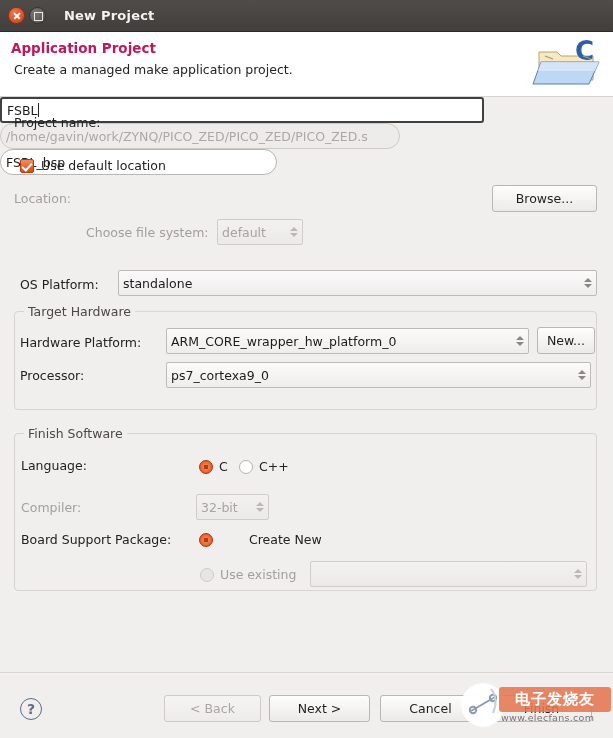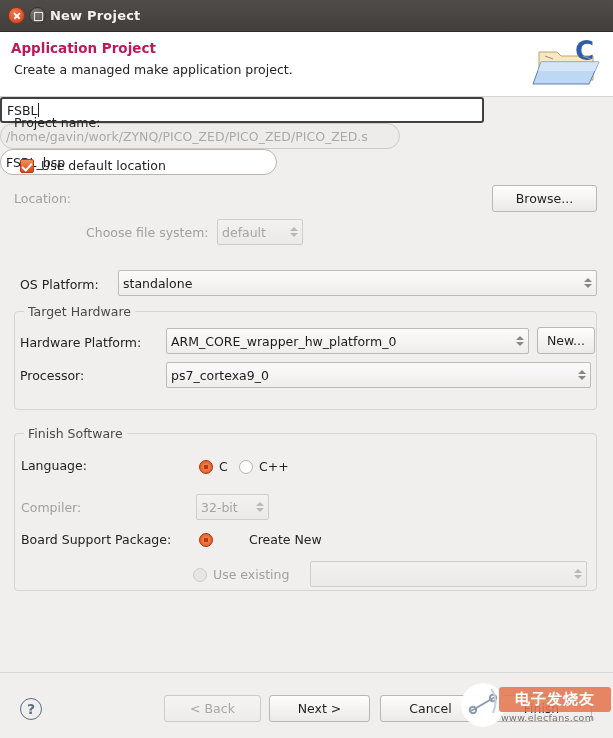--- a/index.html
+++ b/index.html
@@ -70,21 +70,21 @@
     left: 4px;
     top: 4px;
     width: 7px;
     height: 7px;
     border: 1.5px solid #e8e6e4;
   }
   .title-text {
     color: #f4f2f0;
     font-weight: bold;
     font-size: 13px;
-    margin-left: 0;
+    margin-left: 14px;
     letter-spacing: .2px;
   }
 
   
   .header {
     background: #ffffff;
     flex: 0 0 auto;
     height: 65px;
     position: relative;
     border-bottom: 1px solid #d6d3d0;
@@ -498,21 +498,21 @@
       <span class="lbl">Board Support Package:</span>
     </div>
     <div class="row" style="left:199px; top:435px;gap:30px;">
       <span class="radio checked"></span>
       <span class="lbl">Create New</span>
     </div>
     <div class="textinput" style="left:310px; top:430px; width:277px;">
       <span>FSBL_bsp</span>
     </div>
 
-    <div class="row" style="left:193px; top:470px;">
+    <div class="row" style="left:200px; top:470px;">
       <span class="radio disabled"></span>
       <span class="lbl dim">Use existing</span>
     </div>
     <div class="combo disabled blank" style="position:absolute; left:310px; top:464px; width:277px;">
       <span></span>
       <span class="spin">
           <i class="up"></i>
           <i class="down"></i>
         </span>
     </div>

